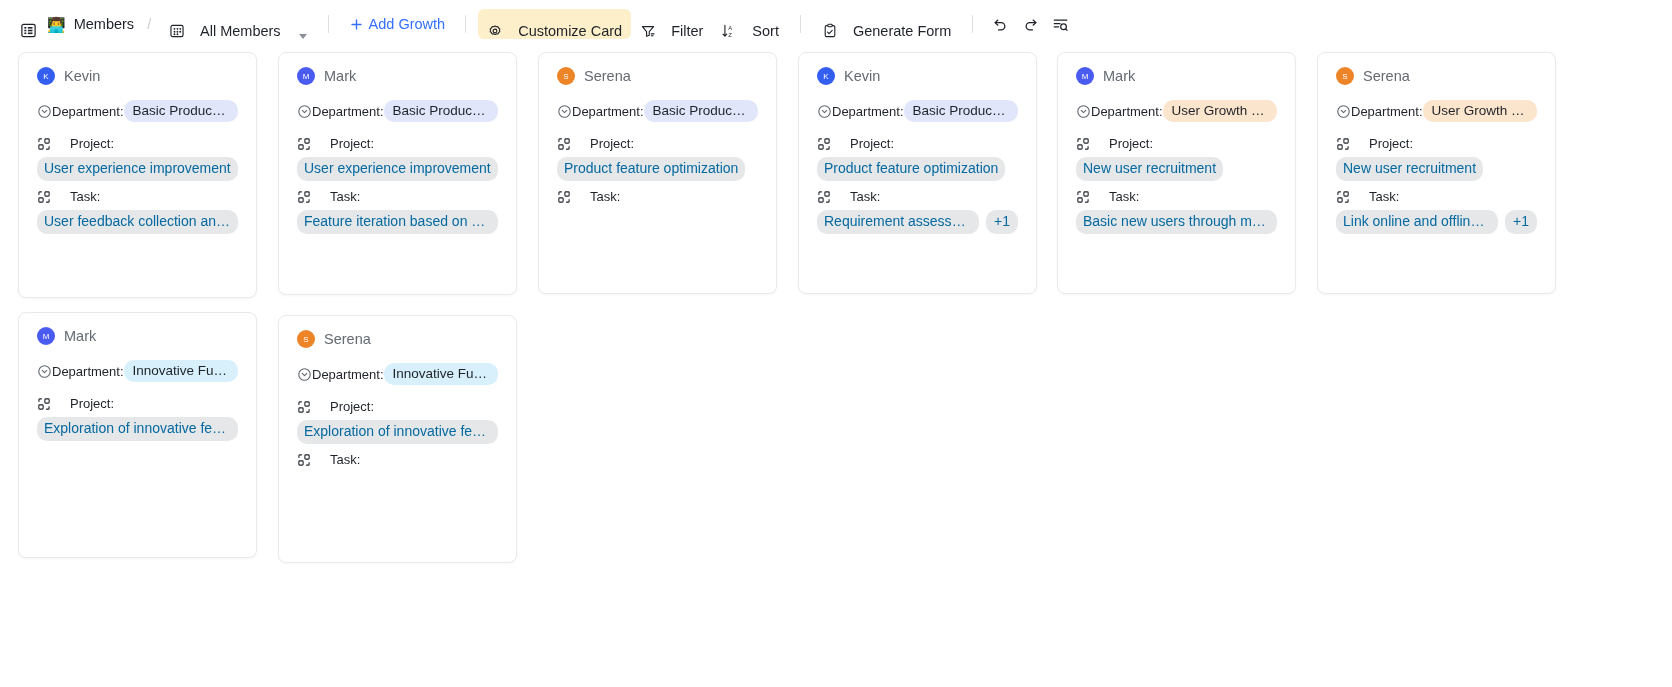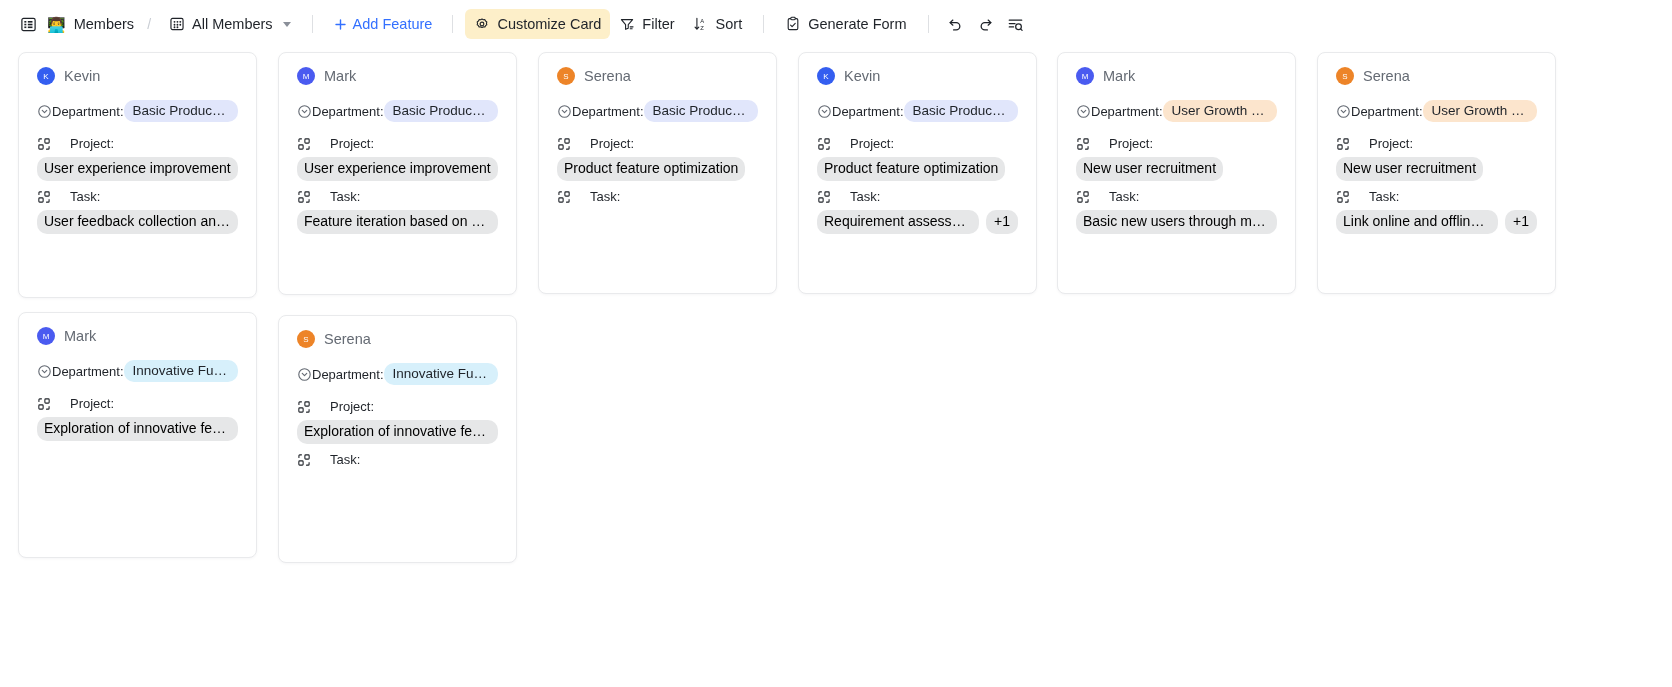--- a/index.html
+++ b/index.html
@@ -18,22 +18,22 @@
     display: flex;
     align-items: center;
     padding: 0 14px;
     gap: 0;
     background: #ffffff;
     position: relative;
     flex-shrink: 0;
   }
   .tb-item {
     display: flex;
-    align-items: center;
-    gap: 7px;
+    align-items: flex-end;
+    gap: 15px;
     height: 30px;
     padding: 0 9px;
     border-radius: 6px;
     font-size: 14.5px;
     color: #1f2329;
     white-space: nowrap;
     cursor: pointer;
     user-select: none;
   }
   .tb-item.plain { padding: 0 6px; }
@@ -129,21 +129,21 @@
     display: inline-block;
     line-height: 17px;
   }
   .pill.purple { background: #e1e6fb; color: #1f2329; }
   .pill.orange { background: #fce5cd; color: #1f2329; }
   .pill.cyan   { background: #d7f0fb; color: #1f2329; }
 
   .chip-row { display: flex; align-items: center; gap: 7px; }
   .chip {
     background: #e6e7e8;
-    color: #000000;
+    color: #0369a1;
     font-size: 14px;
     padding: 2px 7px 3px 7px;
     border-radius: 10px;
     white-space: nowrap;
     overflow: hidden;
     text-overflow: ellipsis;
     line-height: 19px;
     display: inline-block;
   }
   .chip.more { flex-shrink: 0; padding: 2px 8px 3px 8px; }
@@ -194,21 +194,21 @@
   </div>
 
   <div class="tb-divider"></div>
 
   <div class="tb-link">
     <span>
       <svg width="15" height="15" viewBox="0 0 16 16" fill="none">
         <path d="M8 3.2V12.8M3.2 8H12.8" stroke="#3370ff" stroke-width="1.5" stroke-linecap="round"></path>
       </svg>
     </span>
-    <span>Add Feature</span>
+    <span>Add Growth</span>
   </div>
 
   <div class="tb-divider"></div>
 
   <div class="tb-item active">
     <span>
       <svg width="16" height="16" viewBox="0 0 18 18" fill="none">
         <path d="M9 1.9l1.55.72 1.7-.12.72 1.55 1.43.93-.38 1.67.38 1.67-1.43.93-.72 1.55-1.7-.12L9 11.4l-1.55-.72-1.7.12-.72-1.55L3.6 8.32 3.98 6.65 3.6 4.98l1.43-.93.72-1.55 1.7.12L9 1.9z" transform="translate(0,1.6)" stroke="#1f2329" stroke-width="1.25" stroke-linejoin="round"></path>
         <circle cx="9" cy="9" r="2.1" stroke="#1f2329" stroke-width="1.25"></circle>
       </svg>

